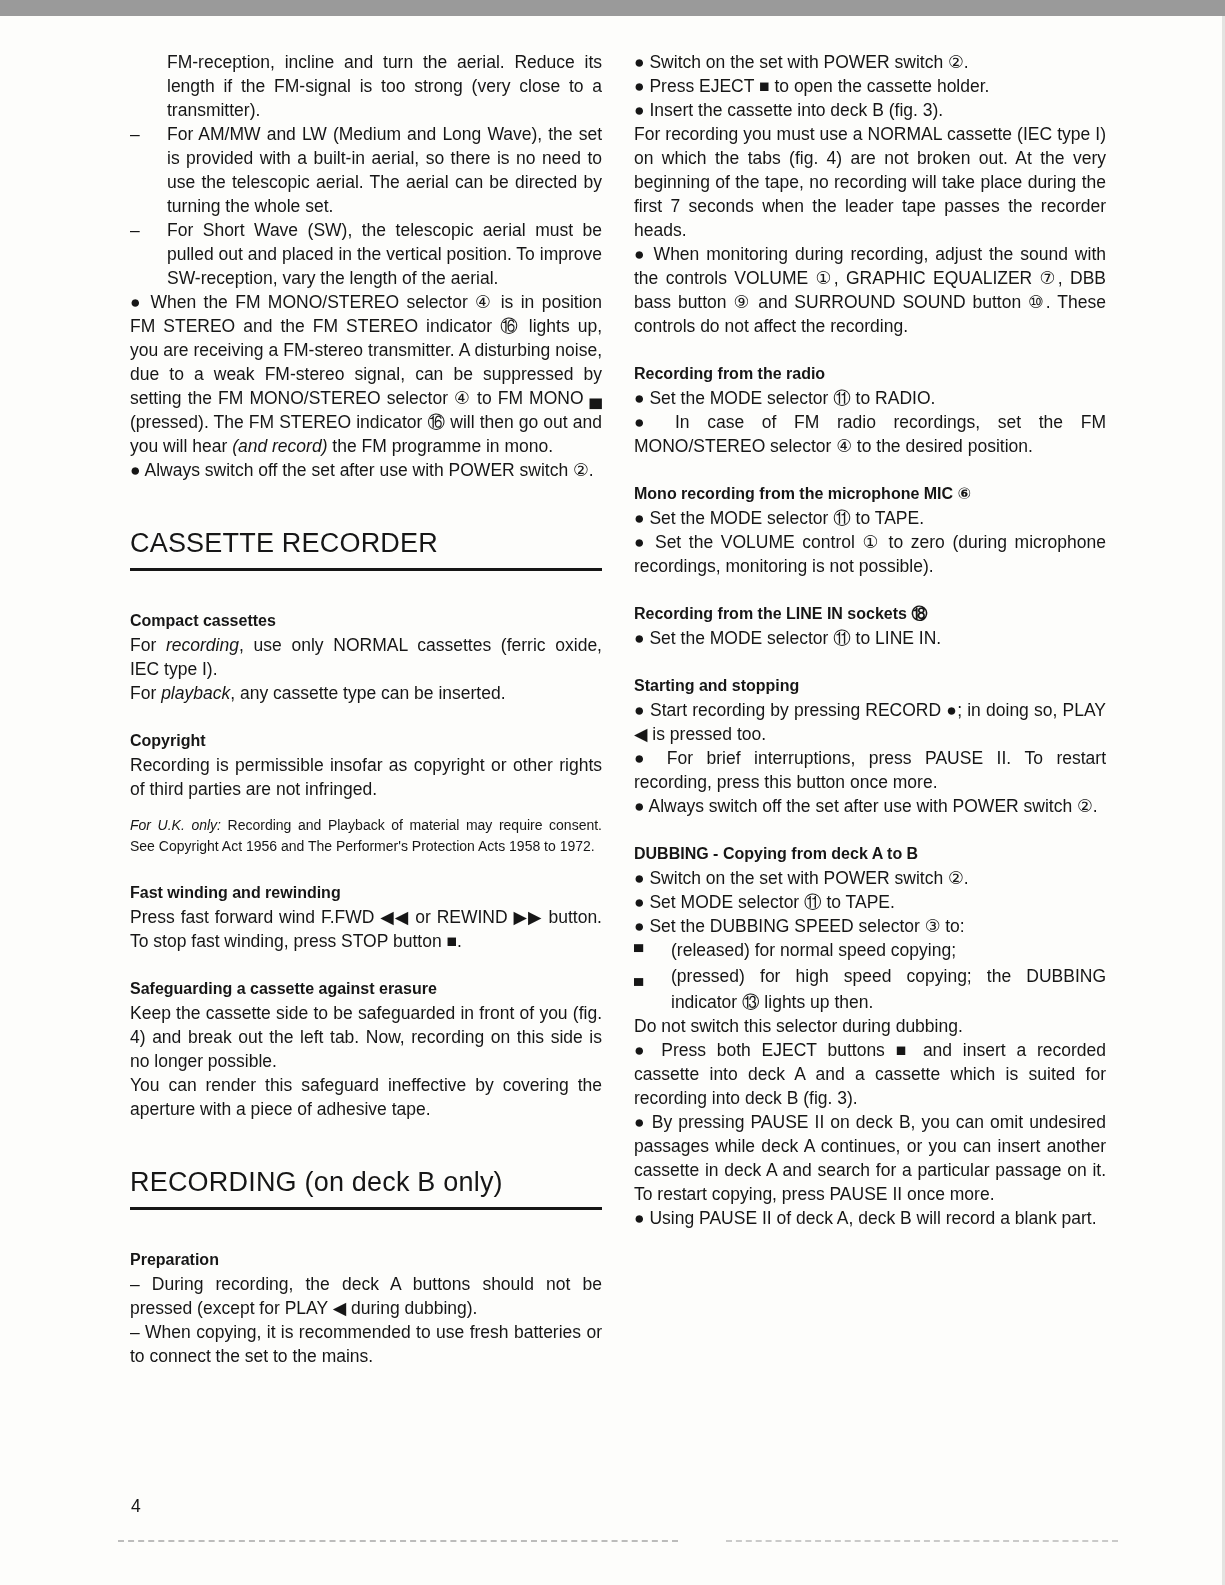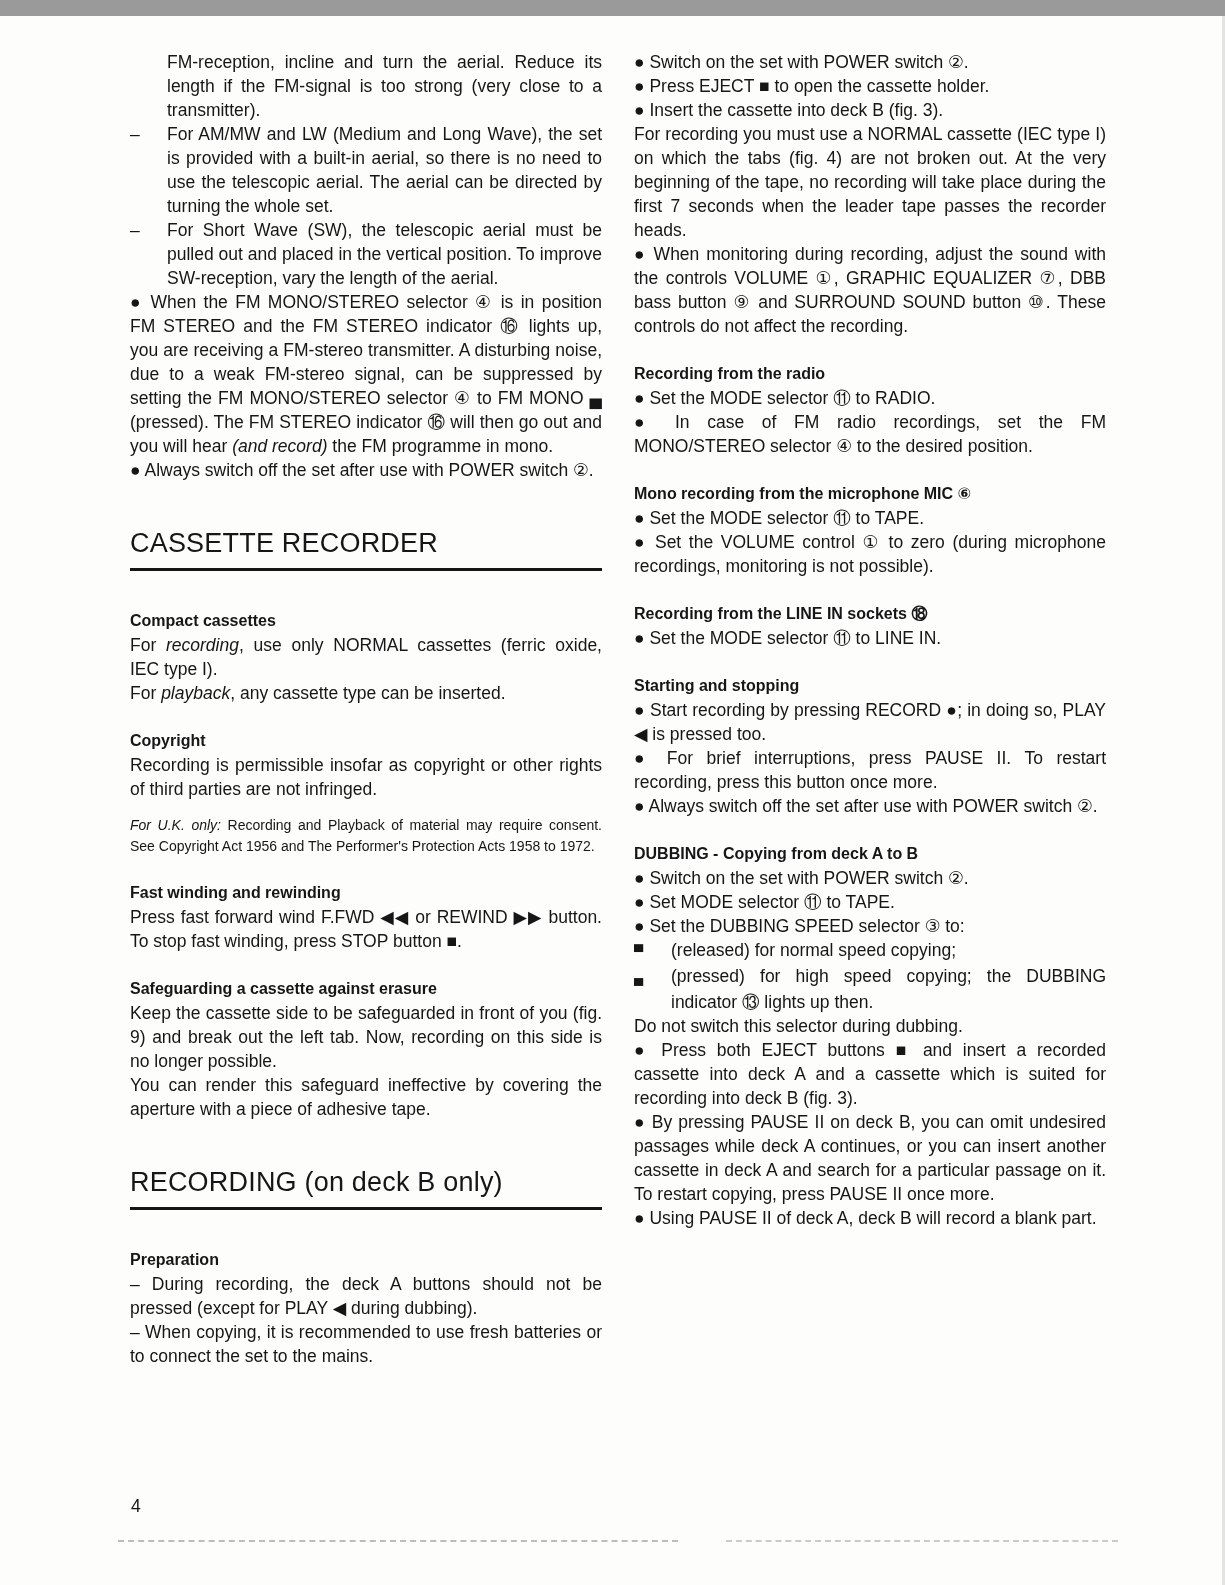--- a/index.html
+++ b/index.html
@@ -69,21 +69,21 @@
     <p class="body"><span>For </span><i>playback</i><span>, any cassette type can be inserted.</span></p>
 
     <h2 class="subhead">Copyright</h2>
     <p class="body">Recording is permissible insofar as copyright or other rights of third parties are not infringed.</p>
     <p class="small"><i>For U.K. only:</i><span> Recording and Playback of material may require consent. See Copyright Act 1956 and The Performer's Protection Acts 1958 to 1972.</span></p>
 
     <h2 class="subhead">Fast winding and rewinding</h2>
     <p class="body">Press fast forward wind F.FWD ◀◀ or REWIND ▶▶ button. To stop fast winding, press STOP button ■.</p>
 
     <h2 class="subhead">Safeguarding a cassette against erasure</h2>
-    <p class="body">Keep the cassette side to be safeguarded in front of you (fig. 9) and break out the left tab. Now, recording on this side is no longer possible.</p>
+    <p class="body">Keep the cassette side to be safeguarded in front of you (fig. 4) and break out the left tab. Now, recording on this side is no longer possible.</p>
     <p class="body">You can render this safeguard ineffective by covering the aperture with a piece of adhesive tape.</p>
 
     <div class="section-head">
       <h1>RECORDING (on deck B only)</h1>
       <div class="rule"></div>
     </div>
 
     <h2 class="subhead">Preparation</h2>
     <p class="body">– During recording, the deck A buttons should not be pressed (except for PLAY ◀ during dubbing).</p>
     <p class="body">– When copying, it is recommended to use fresh batteries or to connect the set to the mains.</p>

